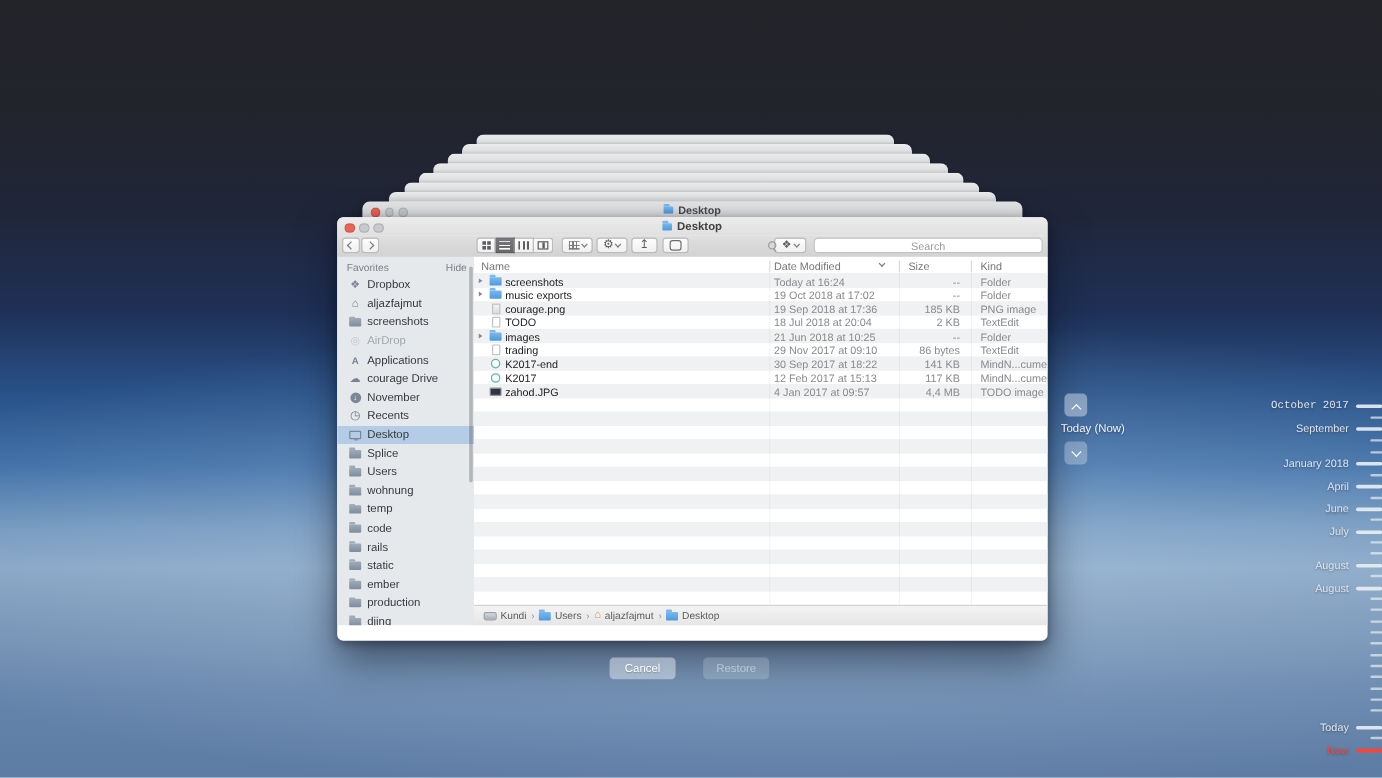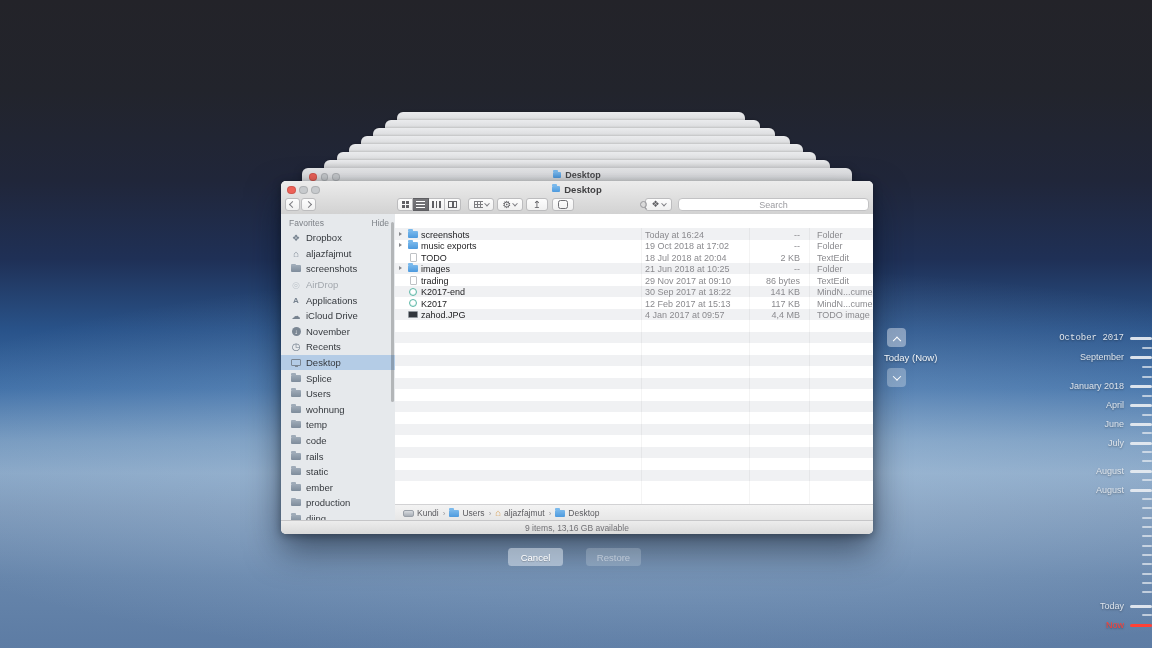--- a/index.html
+++ b/index.html
@@ -258,21 +258,21 @@
         <div class="sb-item">
           <span class="icw">
             <span class="appg">A</span>
           </span>
           <span>Applications</span>
         </div>
         <div class="sb-item">
           <span class="icw">
             <span style="color: rgb(118, 130, 143); font-size: 9px;">☁</span>
           </span>
-          <span>iCloud Drive</span>
+          <span>courage Drive</span>
         </div>
         <div class="sb-item">
           <span class="icw">
             <span class="dl">↓</span>
           </span>
           <span>November</span>
         </div>
         <div class="sb-item">
           <span class="icw">
             <span style="color: rgb(118, 130, 143); font-size: 10px;">◷</span>
@@ -343,40 +343,59 @@
           <span class="icw">
             <span class="fold gray"></span>
           </span>
           <span>djing</span>
         </div>
       </div>
     <div class="sb-scroll"></div>
   </div>
 
   <div class="list">
+    <div class="lhead">
+      <span style="left:6px;">Name</span>
+      <span style="left:250px;">Date Modified</span>
+      <span style="left:338px;top:5px;" class="chv down small"></span>
+      <span style="left:362px;">Size</span>
+      <span style="left:422px;">Kind</span>
+      <span class="hdiv" style="left:246px;"></span>
+      <span class="hdiv" style="left:354px;"></span>
+      <span class="hdiv" style="left:414px;"></span>
+    </div>
     <div class="rows" id="rows">
         <div class="frow odd">
           <span class="tri"></span>
           <span class="ric">
             <span class="fold"></span>
           </span>
           <span class="nm">screenshots</span>
           <span class="dt">Today at 16:24</span>
           <span class="sz">--</span>
           <span class="kd">Folder</span>
         </div>
         <div class="frow">
           <span class="tri"></span>
           <span class="ric">
             <span class="fold"></span>
           </span>
           <span class="nm">music exports</span>
           <span class="dt">19 Oct 2018 at 17:02</span>
           <span class="sz">--</span>
           <span class="kd">Folder</span>
+        </div>
+        <div class="frow odd">
+          <span class="ric">
+            <span class="imgdoc"></span>
+          </span>
+          <span class="nm">courage.png</span>
+          <span class="dt">19 Sep 2018 at 17:36</span>
+          <span class="sz">185 KB</span>
+          <span class="kd">PNG image</span>
         </div>
         <div class="frow">
           <span class="ric">
             <span class="doc"></span>
           </span>
           <span class="nm">TODO</span>
           <span class="dt">18 Jul 2018 at 20:04</span>
           <span class="sz">2 KB</span>
           <span class="kd">TextEdit</span>
         </div>
@@ -461,23 +480,20 @@
       <span class="pitem">
         <span class="homeg orange">⌂</span>
         <span>aljazfajmut</span>
       </span>
       <span class="psep">›</span>
       <span class="pitem">
         <span class="fold"></span>
         <span>Desktop</span>
       </span>
     </div>
-  <div class="statusbar">
-    <span>9 items, 13,16 GB available</span>
-  </div>
 </div>
 
 <div class="navbtn" style="left:887px;top:328px;">
     <span class="chv up white"></span>
   </div>
 <div class="navlabel">Today (Now)</div>
 <div class="navbtn downb" style="left:887px;top:368px;">
     <span class="chv down white"></span>
   </div>
 

